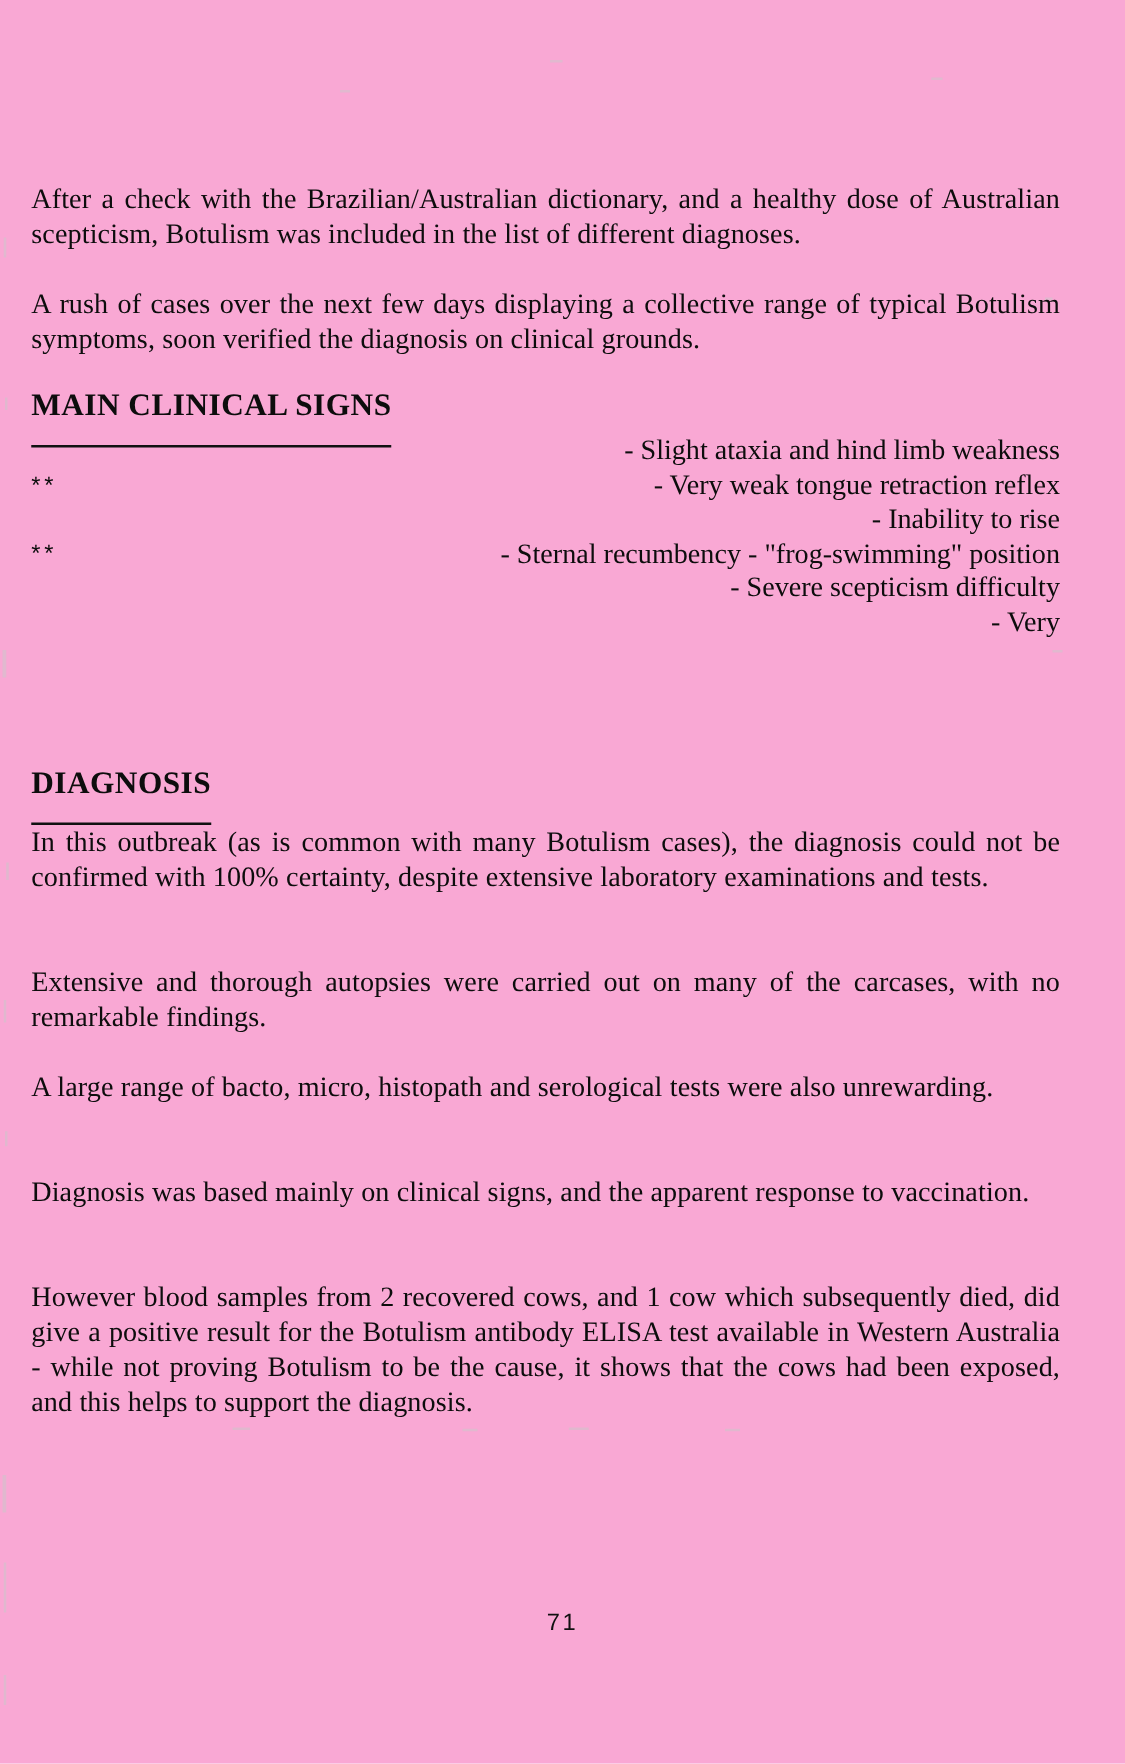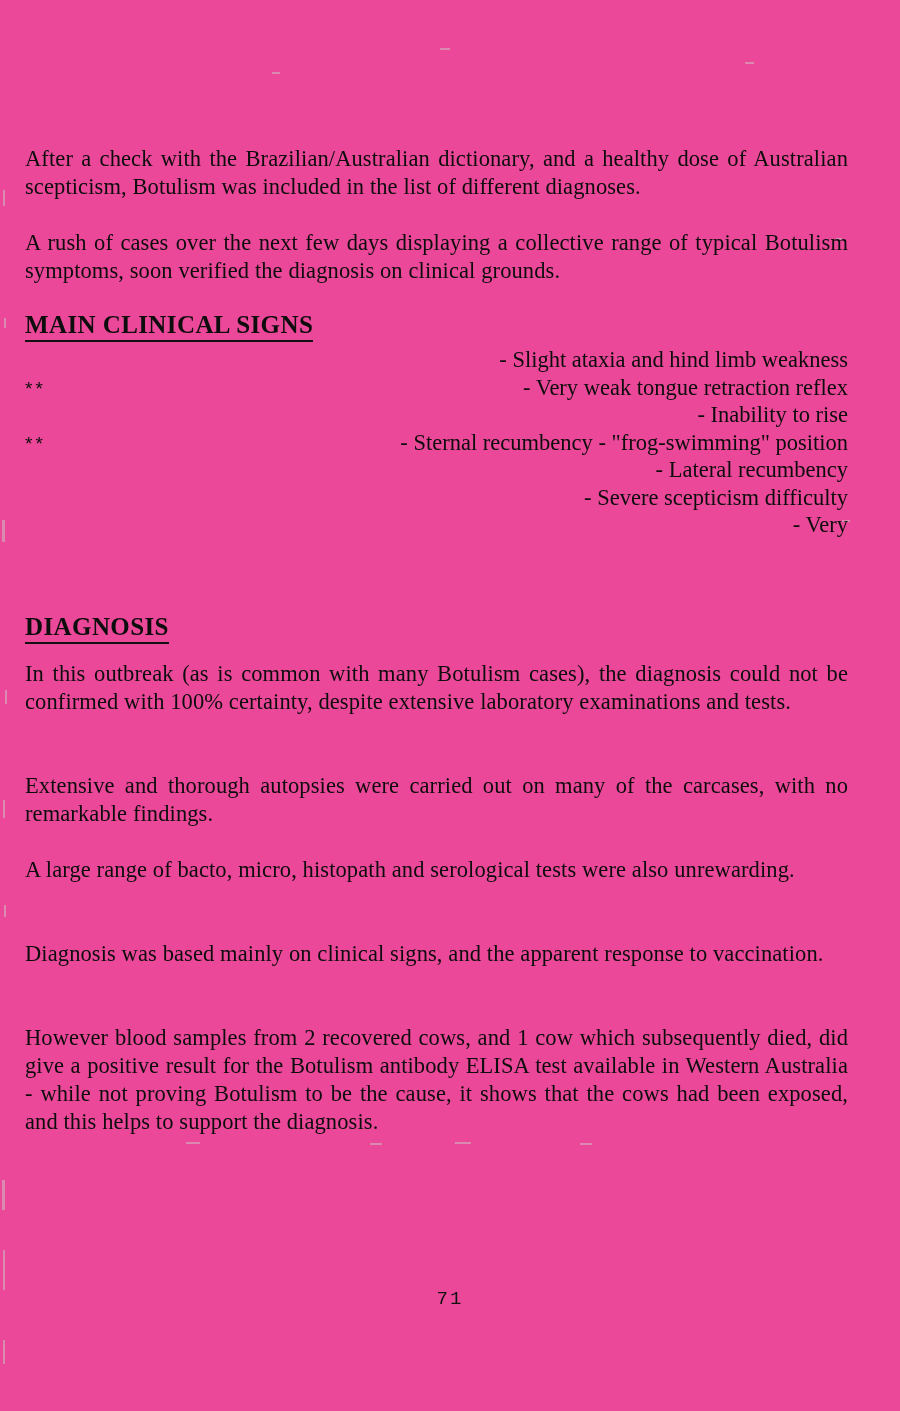--- a/index.html
+++ b/index.html
@@ -7,21 +7,21 @@
     margin: 0;
     padding: 0;
     background: #ffffff;
   }
 
   .page {
     position: relative;
     width: 900px;
     height: 1411px;
     margin: 0;
-    background: #ec4899;
+    background: #f9a8d4;
     overflow: hidden;
     font-family: "Liberation Serif", "DejaVu Serif", serif;
     color: #0d0d0d;
     -webkit-font-smoothing: none;
   }
 
   
   .scan-noise {
     position: absolute;
     inset: 0;
@@ -50,21 +50,21 @@
   }
 
   h2.heading {
     margin: 0;
     font-size: 25px;
     line-height: 30px;
     font-weight: bold;
     letter-spacing: 0.4px;
     display: inline-block;
     border-bottom: 2px solid #111;
-    padding-bottom: 0px;
+    padding-bottom: 16px;
   }
 
   .heading-wrap { margin: 0; }
 
   ul.signs {
     list-style: none;
     margin: 0;
     padding: 0;
     text-align: right;
   }
@@ -88,21 +88,21 @@
   .dash { display: inline-block; }
 
   .page-number {
     position: absolute;
     left: 0;
     right: 0;
     top: 1288px;
     text-align: center;
     font-size: 19px;
     letter-spacing: 2px;
-    font-family: Liberation Mono, monospace;
+    font-family: Liberation Sans, sans-serif;
     color: #111;
   }
 
   
   .block-p1 { position: absolute; top: 145px; left: 0; width: 823px; }
   .block-p2 { position: absolute; top: 229px; left: 0; width: 823px; }
   .block-h1 { position: absolute; top: 310px; left: 0; width: 823px; }
   .block-list { position: absolute; top: 346px; left: 0; width: 823px; }
   .block-h2 { position: absolute; top: 612px; left: 0; width: 823px; }
   .block-p3 { position: absolute; top: 660px; left: 0; width: 823px; }
@@ -164,24 +164,20 @@
         <li>
           <span class="star-marker"></span>
           <span class="dash">- Inability to rise</span>
         </li>
         <li>
           <span class="star-marker">**</span>
           <span class="dash">- Sternal recumbency - "frog-swimming" position</span>
         </li>
         <li>
           <span class="star-marker"></span>
-          <span class="dash">- Lateral recumbency</span>
-        </li>
-        <li>
-          <span class="star-marker"></span>
           <span class="dash">- Severe scepticism difficulty</span>
         </li>
         <li>
           <span class="star-marker"></span>
           <span class="dash">- Very</span>
         </li>
       </ul>
     </div>
 
     <div class="block-h2 heading-wrap">

